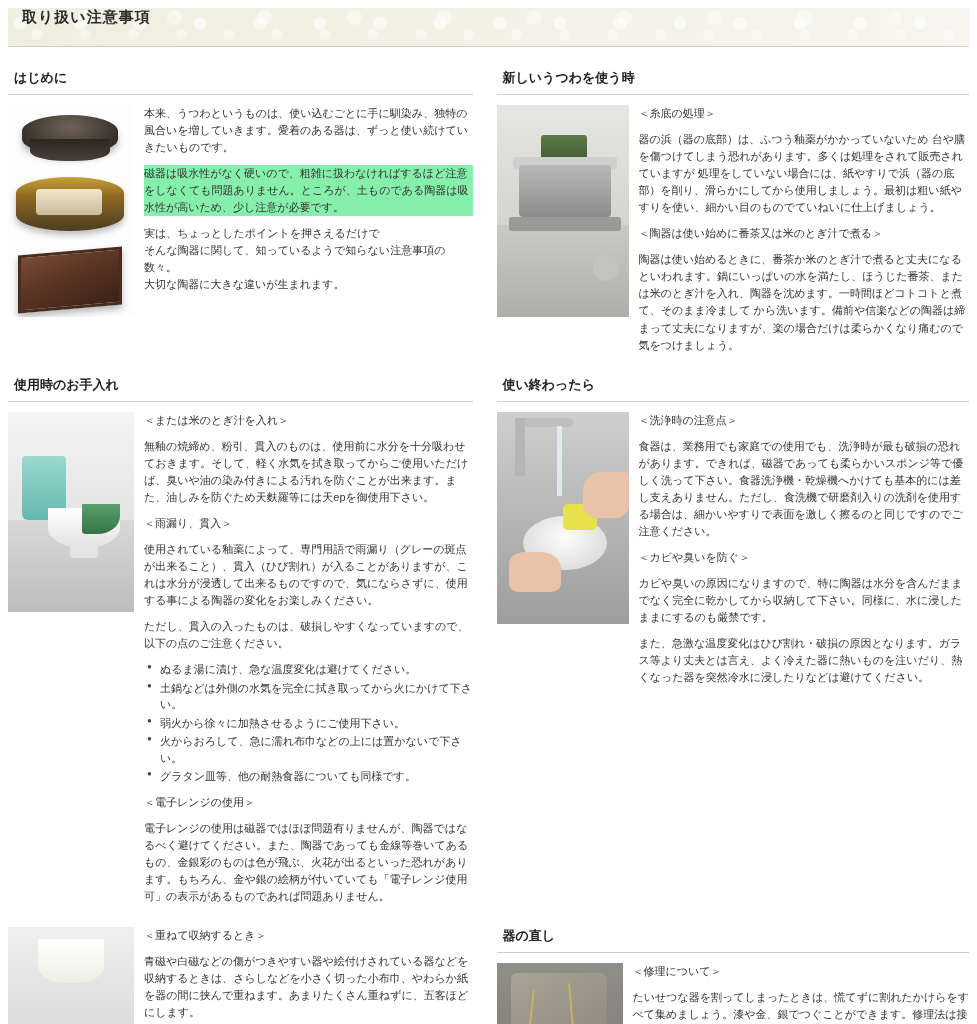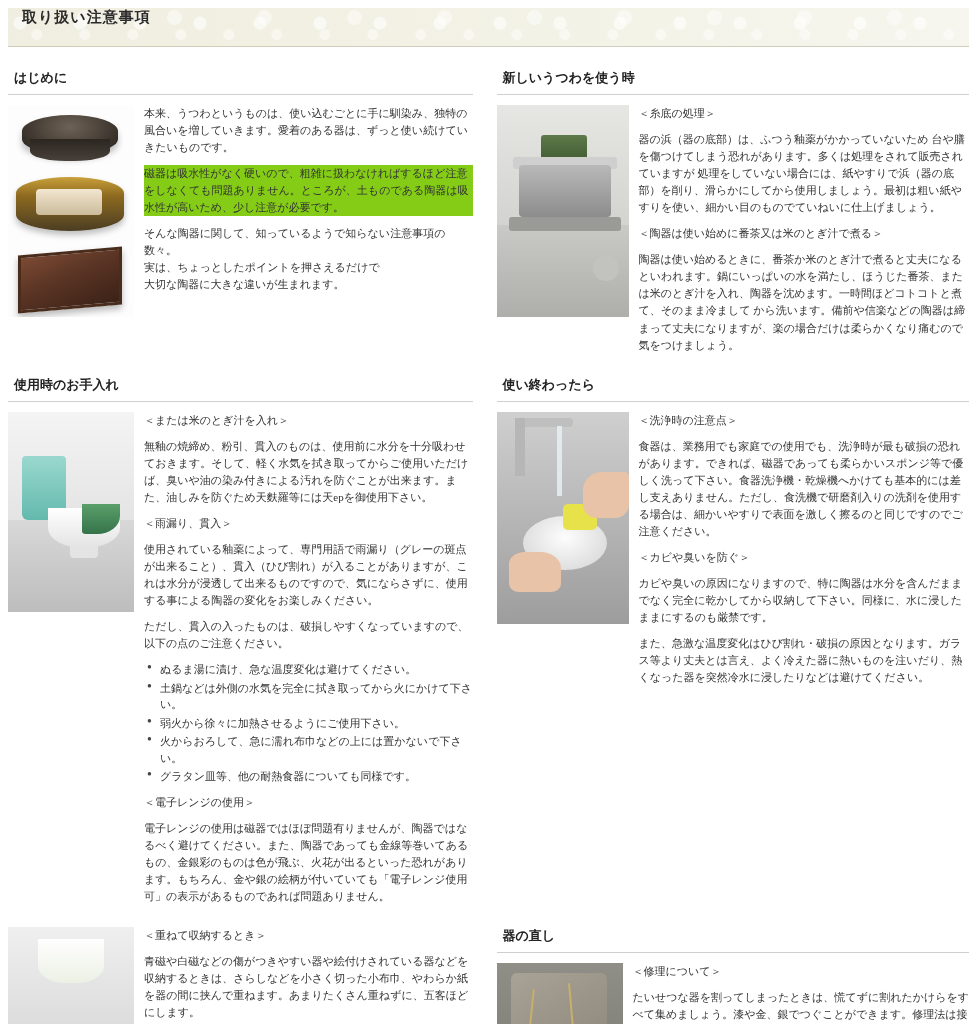--- a/index.html
+++ b/index.html
@@ -55,21 +55,21 @@
     box-sizing: border-box;
     width: 977px;
   }
   .col {
     width: 50%;
     box-sizing: border-box;
   }
   .col.left { padding-right: 16px; }
   .col.right { padding-left: 8px; }
 
-  .section { margin-top: 22px; font-family: Liberation Serif, serif; }
+  .section { margin-top: 22px; }
 
   .sec-head {
     font-size: 13px;
     font-weight: bold;
     color: #222;
     padding: 0 0 7px 6px;
     border-bottom: 1px solid #cfcfcf;
     margin-bottom: 10px;
   }
 
@@ -87,21 +87,21 @@
     line-height: 1.55;
     color: #333;
   }
   .txt p { margin: 0 0 9px 0; }
   .txt p:last-child { margin-bottom: 0; }
   .sub {
     margin: 0 0 3px 0;
     font-size: 11px;
     color: #333;
   }
-  .hl3 { background: #84cc16; }
+  .hl3 { background: #86efac; }
 
   ul.bullets {
     margin: 0 0 9px 0;
     padding-left: 16px;
     list-style: none;
   }
   ul.bullets li {
     position: relative;
     margin-bottom: 2px;
     font-size: 11px;
@@ -219,22 +219,22 @@
             <div class="b1"></div>
               <div class="b1b"></div>
             <div class="b2"></div>
               <div class="b2i"></div>
             <div class="b3"></div>
           </div>
         </div>
         <div class="txt">
           <p>本来、うつわというものは、使い込むごとに手に馴染み、独特の風合いを増していきます。愛着のある器は、ずっと使い続けていきたいものです。</p>
           <p class="hl3">磁器は吸水性がなく硬いので、粗雑に扱わなければするほど注意をしなくても問題ありません。ところが、土ものである陶器は吸水性が高いため、少し注意が必要です。</p>
+          <p style="margin-bottom:0">実は、ちょっとしたポイントを押さえるだけで</p>
           <p style="margin-bottom:0">そんな陶器に関して、知っているようで知らない注意事項の数々。</p>
-          <p style="margin-bottom:0">実は、ちょっとしたポイントを押さえるだけで</p>
           <p>大切な陶器に大きな違いが生まれます。</p>
         </div>
       </div>
     </div>
 
     <div class="col right section">
       <div class="sec-head">新しいうつわを使う時</div>
       <div class="sec-body">
         <div class="figure">
           <div class="photo p2">

